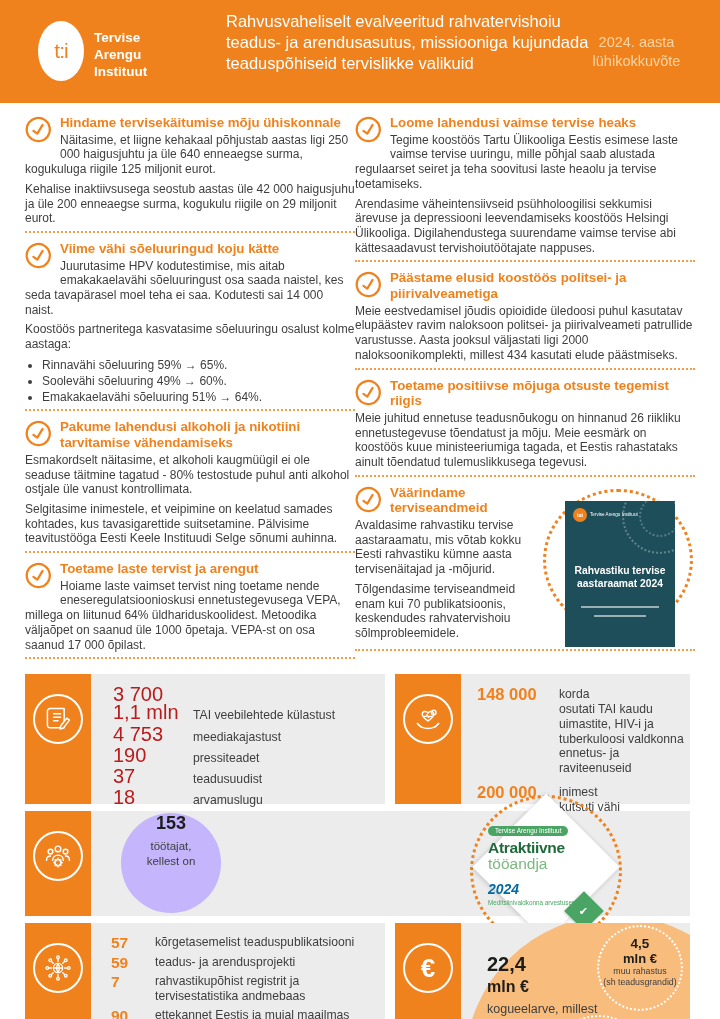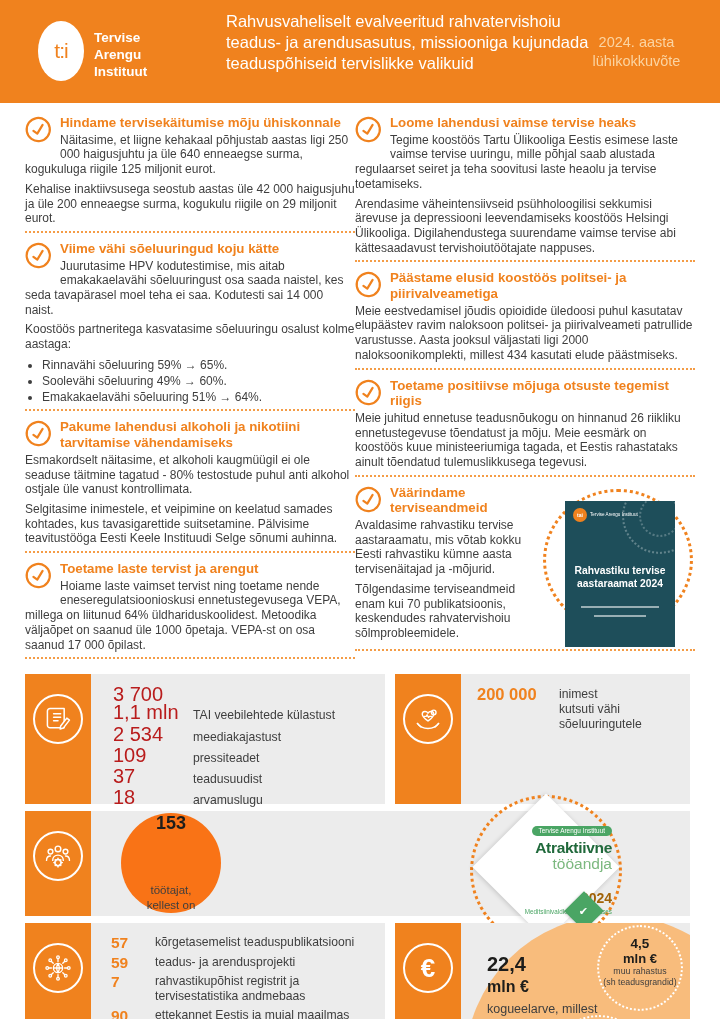--- a/index.html
+++ b/index.html
@@ -66,23 +66,23 @@
   .st-list { padding:11px 0 0 22px; }
   .st-row { display:flex; align-items:baseline; line-height:18.2px; }
   .st-val { width:80px; color:#b91c1c; font-weight:normal; font-size:20px; flex:none; }
   .st-lbl { font-size:12.2px; color:#3E3E3E; }
 
   .sv-list { padding:13px 0 0 16px; }
   .sv-row { display:flex; margin-bottom:9px; }
   .sv-val { width:82px; color:#F0821E; font-weight:bold; font-size:16.5px; flex:none; line-height:15px; }
   .sv-lbl div { font-size:12.2px; color:#3E3E3E; line-height:14.8px; }
 
-  .emp-circle { width:100px; height:100px; border-radius:50%; background:#f97316;
+  .emp-circle { width:100px; height:100px; border-radius:50%; background:#c4b5fd;
     margin:2px 0 0 30px; display:flex; flex-direction:column; align-items:center;
-    justify-content:space-between; text-align:center; flex:none; }
+    justify-content:flex-start; text-align:center; flex:none; }
   .emp-num { font-size:18px; font-weight:bold; color:#1d1d1b; }
   .emp-lbl { font-size:11.5px; color:#3E3E3E; width:72px; line-height:1.3; margin-top:5px; }
   .emp-list { margin:18px 0 0 52px; }
 
   .rs-list { padding:12px 0 0 20px; }
   .rs-row { display:flex; margin-bottom:4.5px; }
   .rs-val { width:44px; color:#F0821E; font-weight:bold; font-size:15.5px; flex:none; line-height:15px; }
   .rs-lbl { font-size:12.2px; color:#3E3E3E; line-height:14.5px; max-width:268px; }
 
   .euro-sym { font-size:26px; font-weight:bold; }
@@ -98,26 +98,26 @@
   .sub-b { left:152px; top:92px; width:104px; height:104px; padding-top:9px; }
   .sub-circle .v { font-size:13.5px; font-weight:bold; }
   .sub-circle .u { font-size:13px; font-weight:bold; }
   .sub-circle .s { font-size:8.8px; color:#3E3E3E; line-height:1.25; }
 
   
   .award { position:absolute; right:68px; top:-16px; width:152px; height:152px; }
   .award-dots { position:absolute; inset:0; border:3px dotted #F0821E; border-radius:50%; }
   .award-card { position:absolute; left:24px; top:20px; width:104px; height:104px;
     background:#fff; transform:rotate(45deg); box-shadow:0 1px 5px rgba(0,0,0,.18); }
-  .award-text { position:absolute; left:2px; top:24px; width:140px; text-align:right; }
+  .award-text { position:absolute; left:18px; top:24px; width:140px; text-align:left; }
   .award-pill { display:inline-block; background:#4AA564; color:#fff; font-size:6.4px;
     padding:1.5px 7px; border-radius:7px; }
   .aw1 { font-size:15.5px; font-weight:bold; color:#20693B; margin-top:2px; letter-spacing:-.3px; }
   .aw2 { font-size:15.5px; color:#7CB87F; line-height:.95; }
-  .aw3 { font-size:14px; font-weight:bold; color:#a16207; margin-top:18px; }
+  .aw3 { font-size:14px; font-weight:bold; color:#0369a1; margin-top:9px;font-style:italic; }
   .aw-sub { font-size:6.3px; color:#4AA564; margin-top:2px; }
   .aw-diamond { position:absolute; left:100px; top:102px; width:28px; height:28px;
     background:#4AA564; transform:rotate(45deg); display:flex; align-items:center;
     justify-content:center; box-shadow:0 1px 3px rgba(0,0,0,.2); }
   .aw-diamond span { transform:rotate(-45deg); color:#fff; font-size:11px; }
 </style>
 </head>
 <body>
 
 <div class="page">
@@ -270,25 +270,25 @@
         </div>
         <div class="st-list">
           <div class="st-row">
               <span class="st-val">3 700</span>
             </div>
           <div class="st-row">
               <span class="st-val">1,1 mln</span>
               <span class="st-lbl">TAI veebilehtede külastust</span>
             </div>
           <div class="st-row">
-              <span class="st-val">2 534</span>
+              <span class="st-val">4 753</span>
               <span class="st-lbl">meediakajastust</span>
             </div>
           <div class="st-row">
-              <span class="st-val">109</span>
+              <span class="st-val">190</span>
               <span class="st-lbl">pressiteadet</span>
             </div>
           <div class="st-row">
               <span class="st-val">37</span>
               <span class="st-lbl">teadusuudist</span>
             </div>
           <div class="st-row">
               <span class="st-val">18</span>
               <span class="st-lbl">arvamuslugu</span>
             </div>
@@ -301,20 +301,30 @@
             <svg width="30" height="30" viewBox="0 0 34 34" fill="none" stroke="#fff" stroke-width="1.6" stroke-linecap="round" stroke-linejoin="round">
                 <path d="M17 10.5c-1.6-3-6.5-2.6-6.5 1 0 3 4.5 6.3 6.5 7.8 2-1.5 6.5-4.8 6.5-7.8 0-3.6-4.9-4-6.5-1z"></path>
                 <path d="M12.5 14h2.5l1-1.7 1.6 3 1-1.3h2.6"></path>
                 <circle cx="23.5" cy="9.5" r="2.6"></circle>
                 <path d="M5 22c3 4.5 8 5.8 12 5.8S26 26.5 29 22"></path>
                 <path d="M5 22l4 4M29 22l-4 4"></path>
               </svg>
           </div>
         </div>
         <div class="sv-list">
+          <div class="sv-row">
+            <span class="sv-val">148 000</span>
+            <span class="sv-lbl">
+              <div>korda</div>
+              <div>osutati TAI kaudu</div>
+              <div>uimastite, HIV-i ja</div>
+              <div>tuberkuloosi valdkonna</div>
+              <div>ennetus- ja raviteenuseid</div>
+            </span>
+          </div>
           <div class="sv-row">
             <span class="sv-val">200 000</span>
             <span class="sv-lbl">
               <div>inimest</div>
               <div>kutsuti vähi</div>
               <div>sõeluuringutele</div>
             </span>
           </div>
         </div>
       </div>

